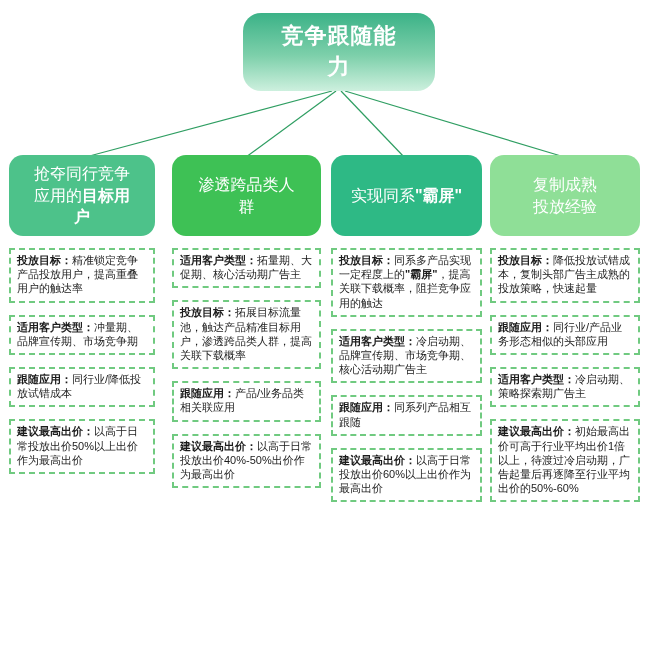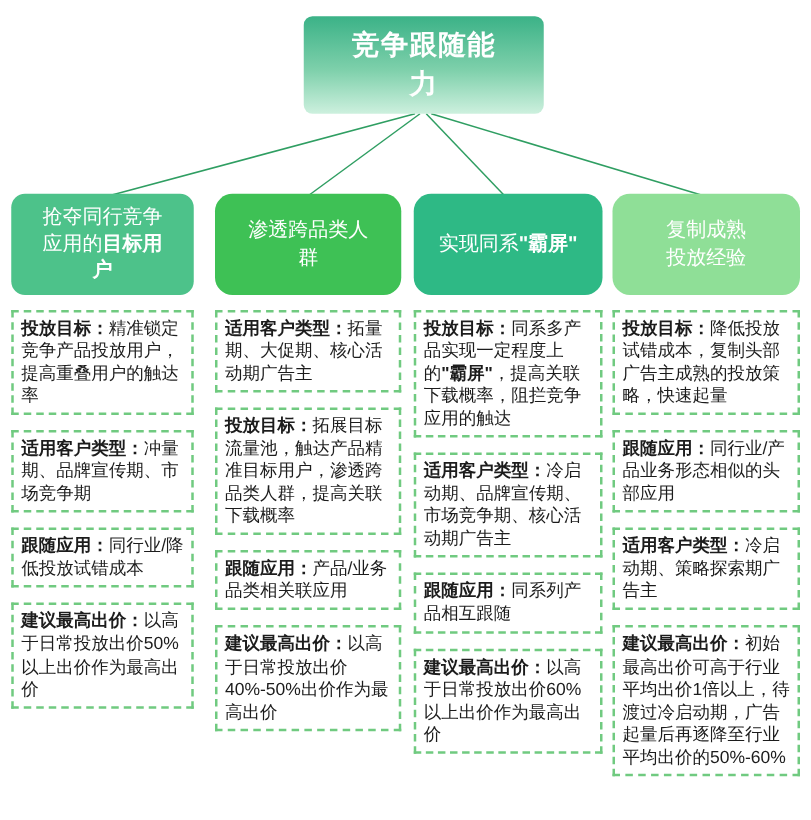--- a/index.html
+++ b/index.html
@@ -3,41 +3,41 @@
 <meta charset="utf-8">
 <style>
   html,body{margin:0;padding:0;background:#ffffff;}
   body{width:649px;height:656px;position:relative;overflow:hidden;
        font-family:"Liberation Sans","DejaVu Sans",sans-serif;}
   .canvas{position:absolute;inset:0;}
   .connectors{position:absolute;left:0;top:0;z-index:0;}
   .connectors line{stroke:var(--connector,#2f9e62);stroke-width:1.2;}
   .root{
     position:absolute;left:243px;top:13px;width:192px;height:78px;
-    border-radius:7px;z-index:2;
+    border-radius:18px;z-index:2;
     background:linear-gradient(180deg,var(--root-top,#3bb287) 0%, #7ed0ab 55%, var(--root-bottom,#cdf0de) 100%);
     color:#ffffff;font-weight:bold;font-size:22px;line-height:1.4;
     display:flex;align-items:center;justify-content:center;text-align:center;
     white-space:pre-line;letter-spacing:1px;
   }
   .columns{position:absolute;top:155px;left:9px;display:flex;z-index:1;}
   .col{width:146px;flex:none;}
   .col.c2{margin-left:17px;width:149px;}
   .col.c3{margin-left:10px;width:151px;}
   .col.c4{margin-left:8px;width:150px;}
   .hdr{
     min-height:73px;border-radius:14px;padding:4px 6px;
     display:flex;align-items:center;justify-content:center;text-align:center;
     color:#ffffff;font-size:16px;line-height:1.35;white-space:pre-line;
   }
   .box{
     margin-top:12px;background:#ffffff;
     border:2px dashed var(--box-border,#70ca80);
     padding:3px 5px 5px 6px;
-    font-size:14px;line-height:1.29;color:var(--box-text,#1c1c1c);
+    font-size:11px;line-height:1.29;color:var(--box-text,#1c1c1c);
     white-space:pre-line;
   }
   .b{font-weight:bold;}
 </style>
 </head>
 <body>
 
 <div class="canvas">
 
   <svg class="connectors" width="649" height="656" viewBox="0 0 649 656">
@@ -46,21 +46,21 @@
     <line x1="341" y1="91" x2="405" y2="158"></line>
     <line x1="345" y1="91" x2="561" y2="156"></line>
   </svg>
 
   <div class="root">竞争跟随能
 力</div>
 
   <div class="columns">
 
     <div class="col c1">
-      <div class="hdr" style="background: rgb(77, 194, 138); border-radius: 11px;"><span><span>抢夺同行竞争
+      <div class="hdr" style="background: rgb(77, 194, 138);"><span><span>抢夺同行竞争
 应用的</span><span class="b">目标用
 户</span></span></div>
       <div class="box"><span><span class="b">投放目标：</span><span>精准锁定竞争产品投放用户，提高重叠用户的触达率</span></span></div>
       <div class="box"><span><span class="b">适用客户类型：</span><span>冲量期、品牌宣传期、市场竞争期</span></span></div>
       <div class="box"><span><span class="b">跟随应用：</span><span>同行业/降低投放试错成本</span></span></div>
       <div class="box"><span><span class="b">建议最高出价：</span><span>以高于日常投放出价50%以上出价作为最高出价</span></span></div>
     </div>
 
     <div class="col c2">
       <div class="hdr" style="background: rgb(62, 193, 85);"><span><span>渗透跨品类人

